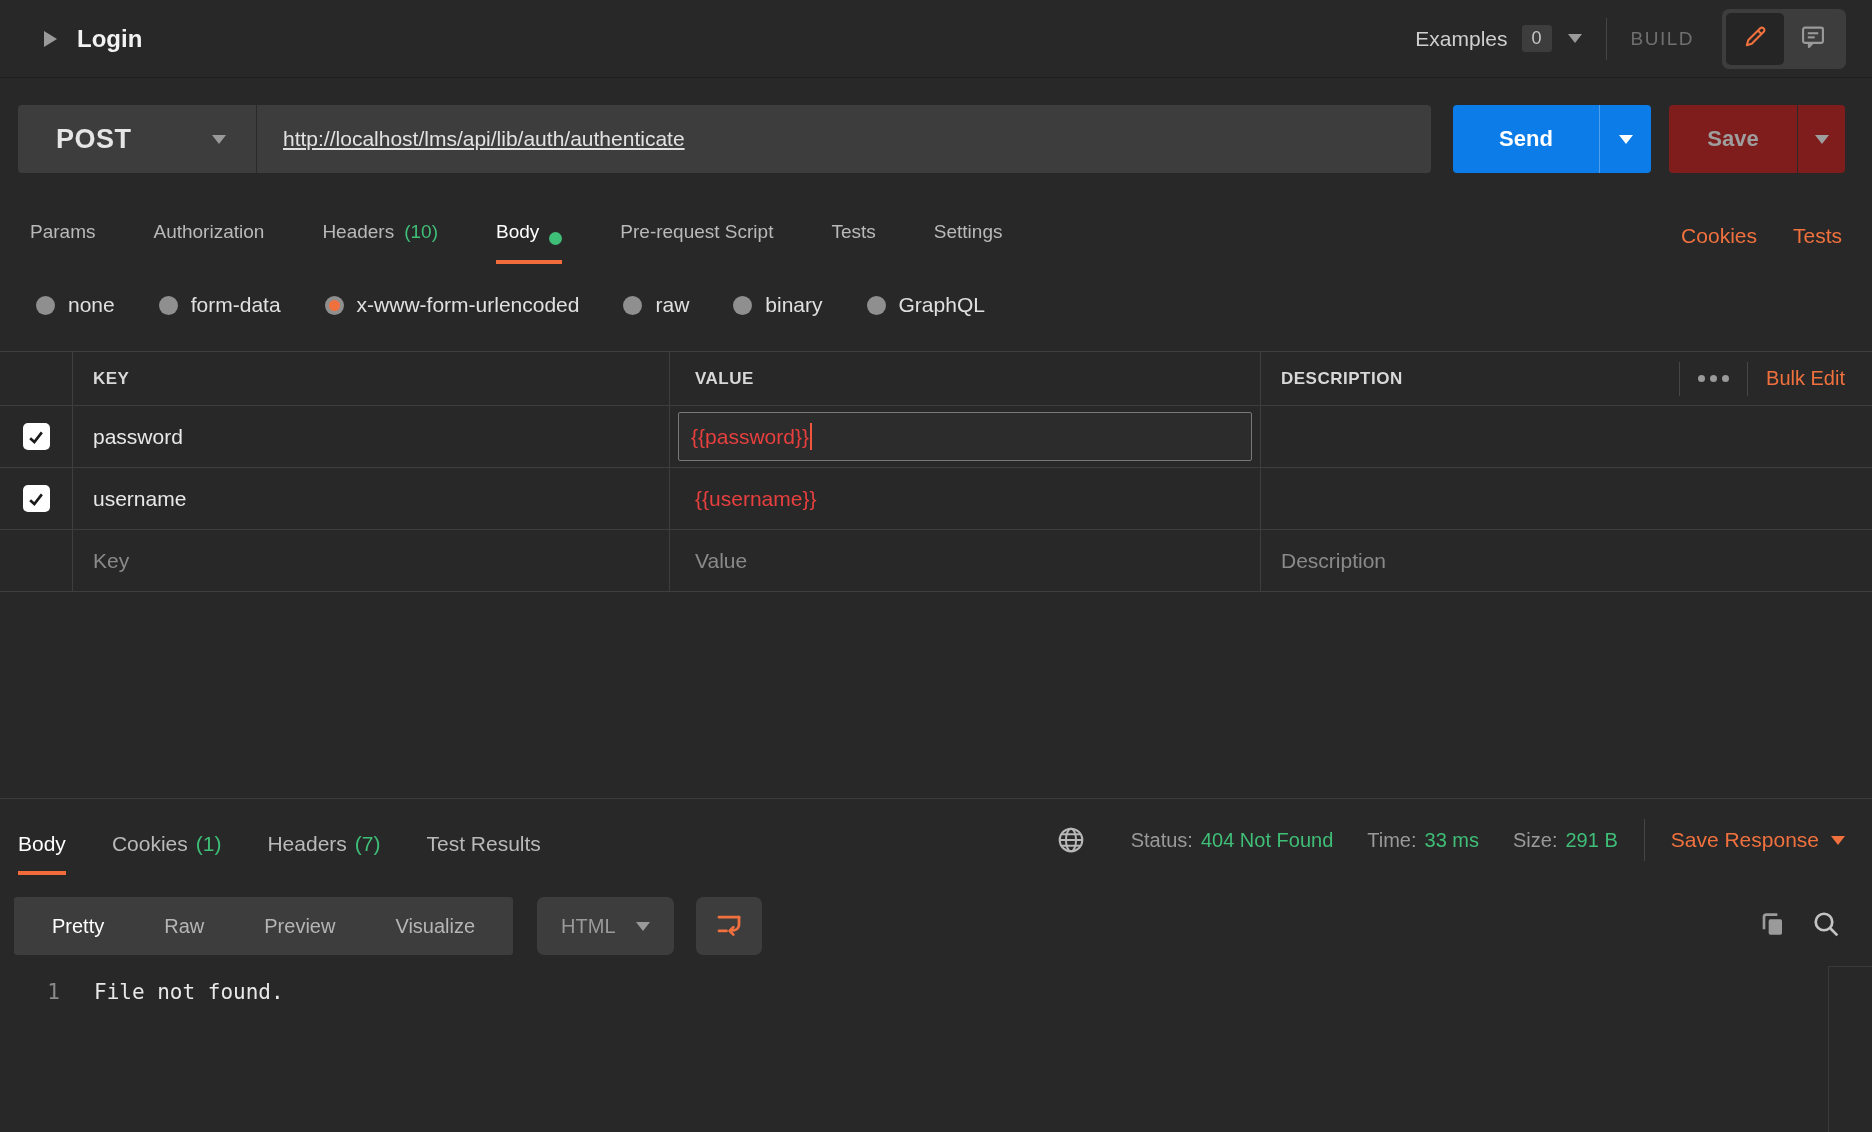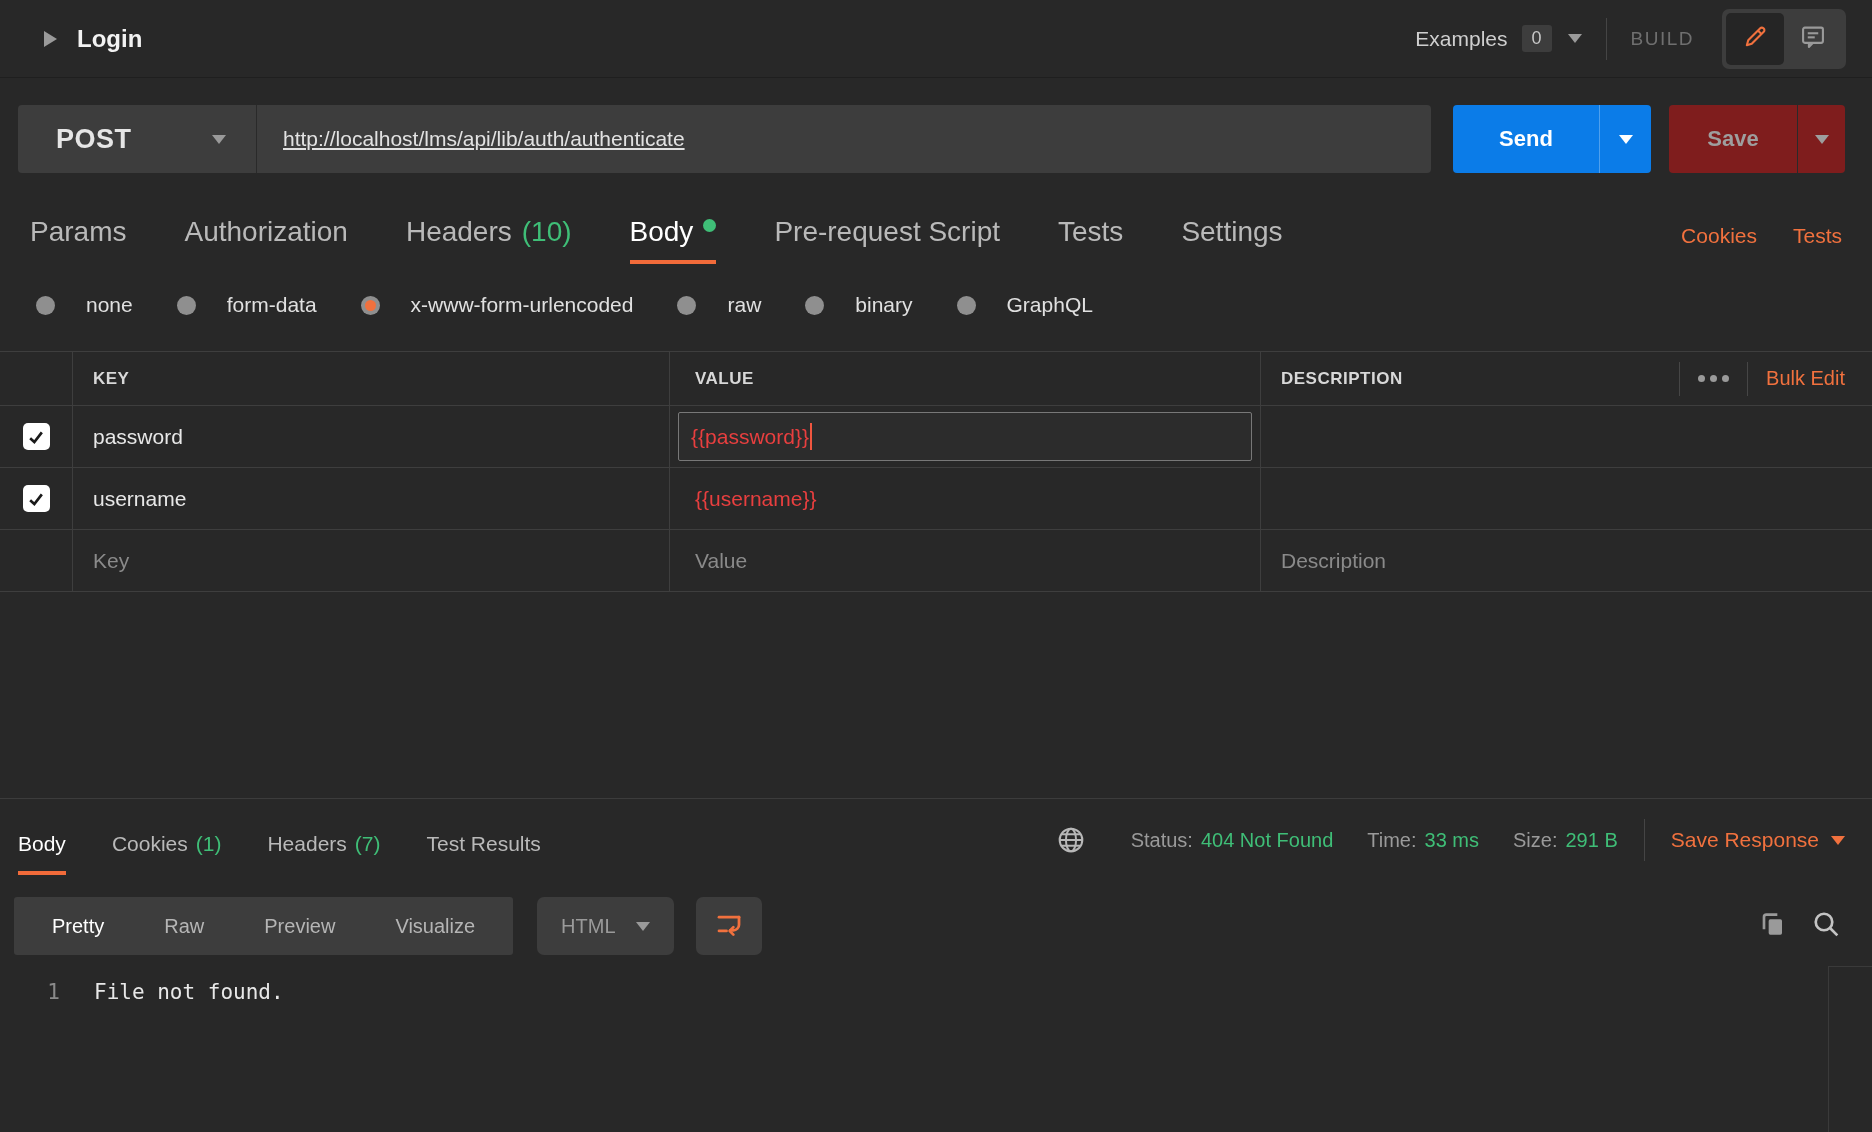--- a/index.html
+++ b/index.html
@@ -51,33 +51,33 @@
                 display:flex; align-items:center; justify-content:center; color:#fff; }
   .save-btn { display:flex; margin-left:18px; background:#7f1d1d; border-radius:4px;
               overflow:hidden; width:176px; }
   .save-main { flex:1; display:flex; align-items:center; justify-content:center;
                font-size:22px; font-weight:bold; color:#9e9e9e; }
   .save-caret { width:48px; border-left:1px solid #2a2a2a; display:flex;
                 align-items:center; justify-content:center; color:#9e9e9e; }
 
   
   .tabs-row { display:flex; align-items:flex-end; padding:0 30px; margin-top:46px; }
-  .tab { font-size:28px; color:#b9b9b9; margin-right:58px; padding-bottom:15px;
-         border-bottom:4px solid transparent; display:flex; align-items:flex-start; gap:10px;
+  .tab { font-size:19px; color:#b9b9b9; margin-right:58px; padding-bottom:15px;
+         border-bottom:4px solid transparent; display:flex; align-items:flex-end; gap:10px;
          line-height:26px; }
   .tab.active { color:#ffffff; border-bottom-color:#f26b3a; }
   .tab-count { color:#3fbe77; }
   .green-dot { width:13px; height:13px; border-radius:50%; background:#3fbe77; }
   .tabs-spacer { flex:1; }
   .tab-link { font-size:21px; color:#f1713e; margin-left:36px; padding-bottom:15px;
               line-height:26px; }
 
   
   .modes-row { display:flex; align-items:center; margin:30px 0 0 36px; height:22px; }
-  .mode { display:flex; align-items:center; gap:31px; font-size:21px; color:#e0e0e0;
+  .mode { display:flex; align-items:center; gap:13px; font-size:21px; color:#e0e0e0;
           margin-right:44px; }
   .radio { width:19px; height:19px; border-radius:50%; background:#8f8f8f; position:relative; }
   .radio.selected::after { content:""; position:absolute; inset:4px; border-radius:50%;
                            background:#f1713e; }
 
   
   .params-table { margin-top:35px; border-top:1px solid #3e3e3e; }
   .t-row { display:flex; border-bottom:1px solid #3e3e3e; height:62px; align-items:stretch; }
   .t-row.head { height:54px; }
   .cell { display:flex; align-items:center; }

